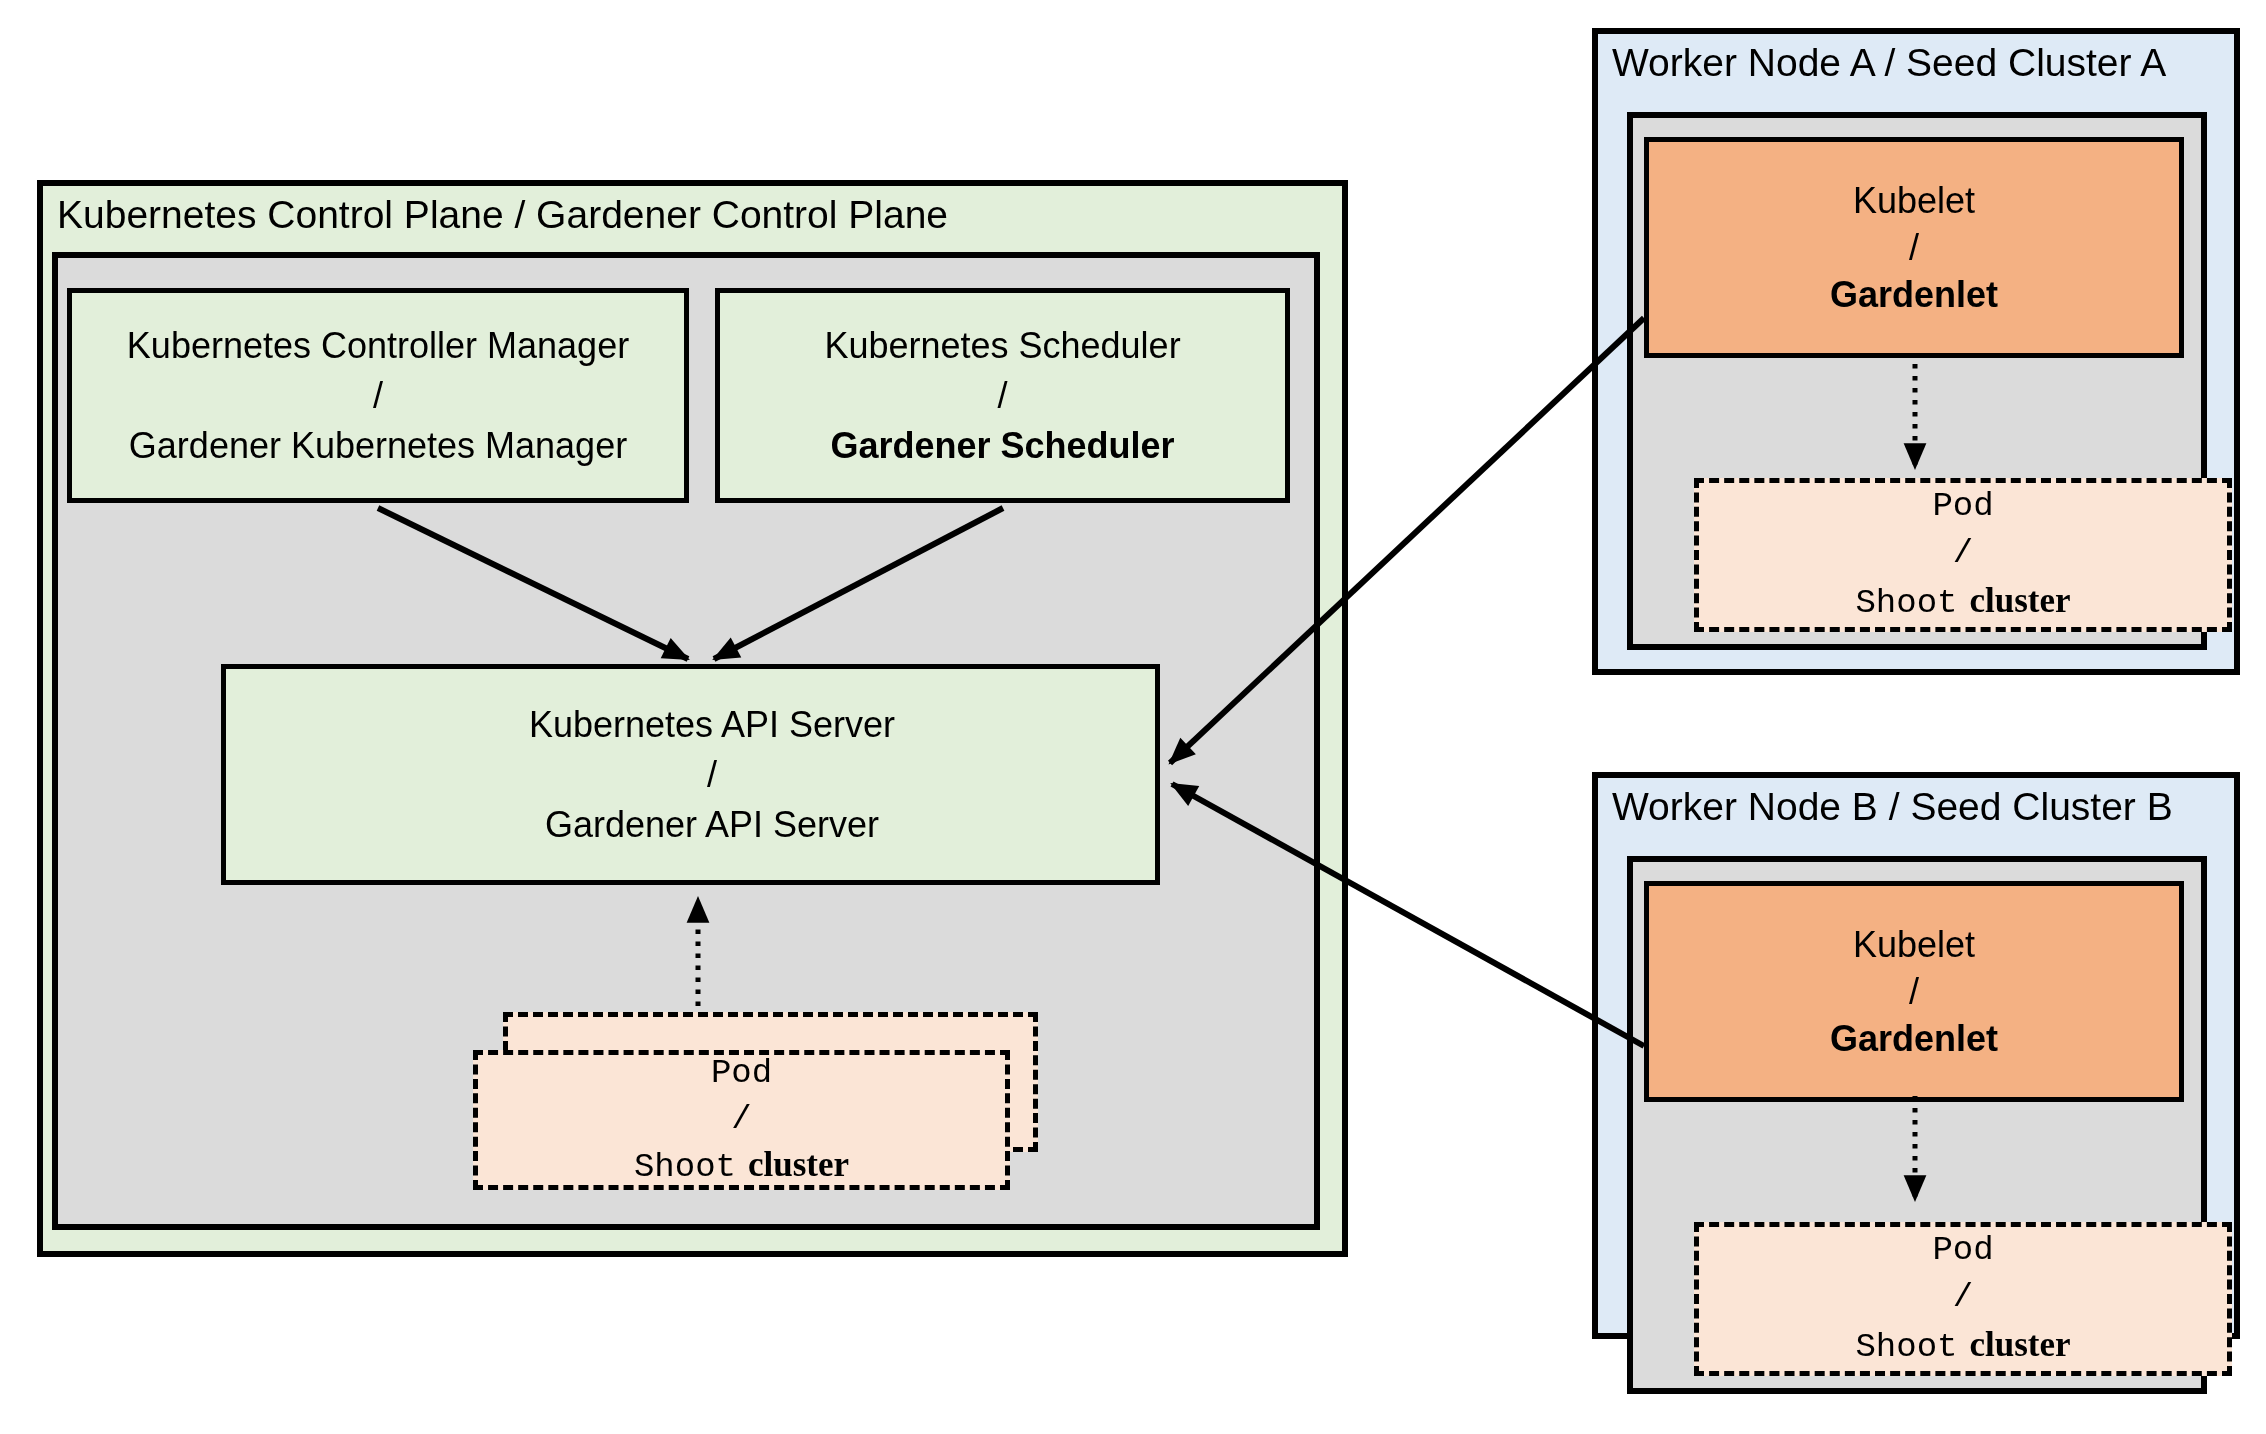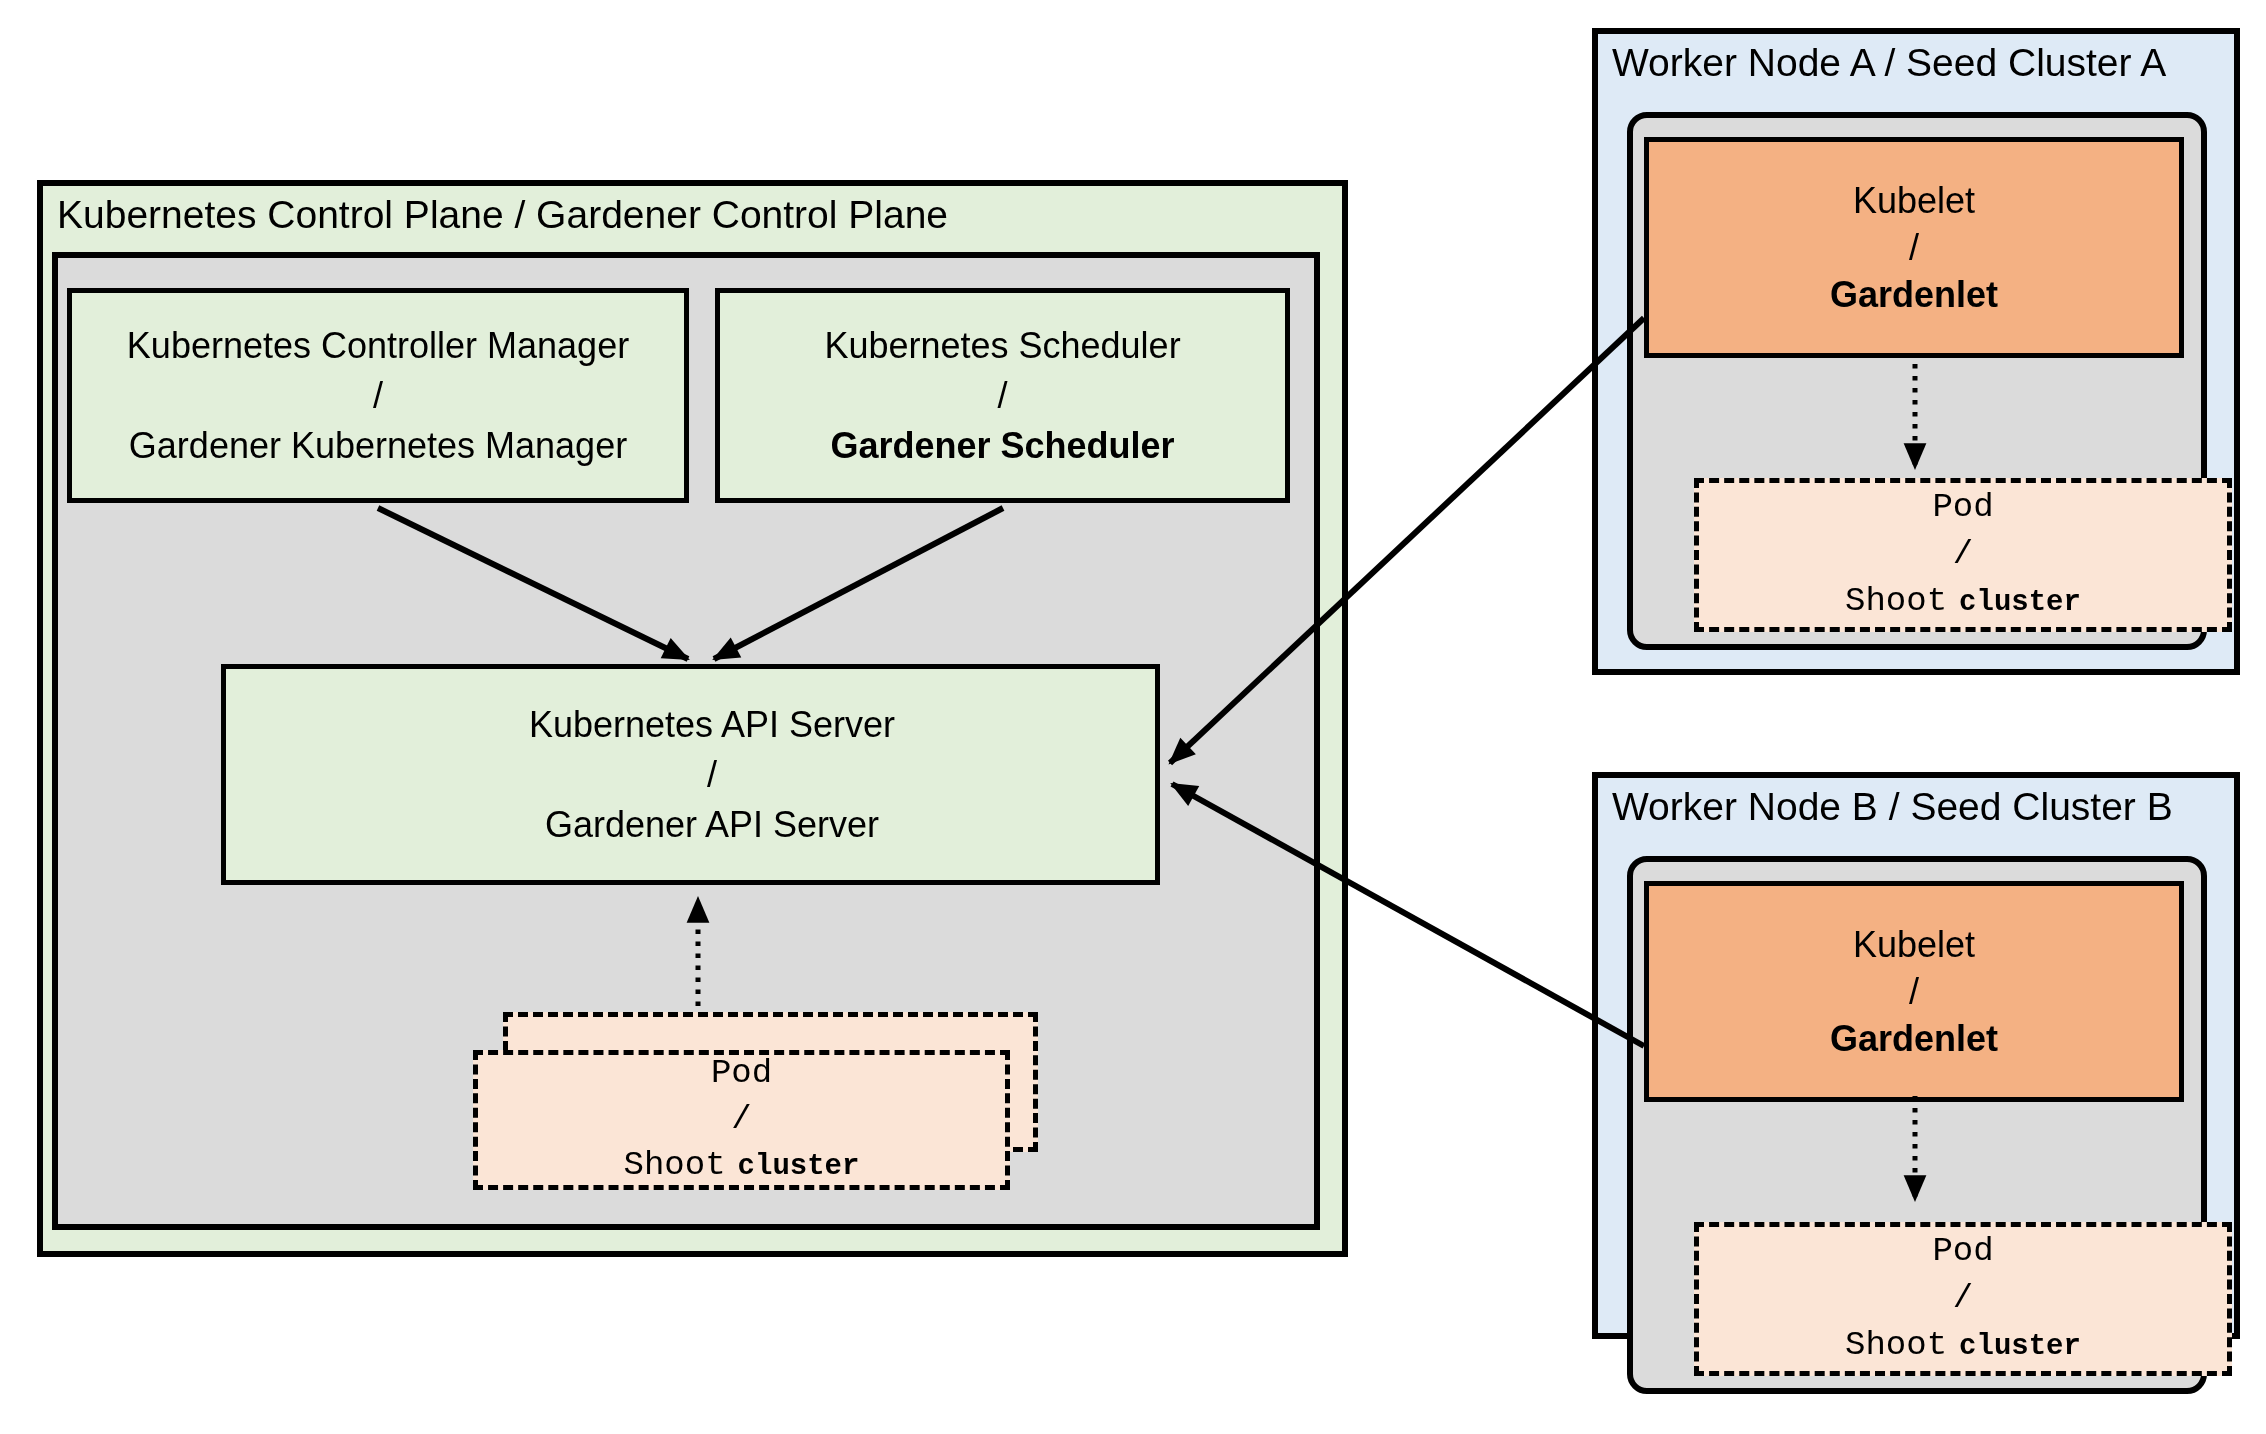--- a/index.html
+++ b/index.html
@@ -26,35 +26,35 @@
   .orange-box .ln{line-height:47px;}
   .pod-box{
     background:var(--peach,#fbe5d6);border:5px dashed #000;
     display:flex;flex-direction:column;justify-content:center;align-items:center;
     text-align:center;position:absolute;
     font-family:"Liberation Mono","DejaVu Sans Mono",monospace;font-size:34px;margin-left:48px;
   }
   .pod-box .ln{line-height:47px;}
   .cp-pod .ln{line-height:46px;}
   .bold{font-weight:700;}
-  .sans{font-family:Liberation Mono, monospace;font-size:29px;}
+  .sans{font-family:Liberation Serif, serif;font-size:35px;}
   .mono{font-family:"Liberation Mono","DejaVu Sans Mono",monospace;}
   .cluster-word{margin-left:12px;}
   
   #control-plane{left:37px;top:180px;width:1311px;height:1077px;background:var(--cp-bg,#e2efda);}
   #cp-inner{left:9px;top:66px;width:1268px;height:978px;}
   #kcm-box{left:9px;top:30px;width:622px;height:215px;}
   #sch-box{left:657px;top:30px;width:575px;height:215px;}
   #api-box{left:163px;top:406px;width:939px;height:221px;padding-left:43px;}
   #cp-pod-back{left:397px;top:754px;width:535px;height:140px;}
   #cp-pod-front{left:367px;top:792px;width:537px;height:140px;}
   .worker{width:648px;background:var(--node-bg,#deeaf6);}
   #worker-a{left:1592px;top:28px;height:647px;}
   #worker-b{left:1592px;top:772px;height:567px;}
-  .worker .inner{left:29px;top:78px;width:580px;height:538px;border-radius:20px;}
+  .worker .inner{left:29px;top:78px;width:580px;height:538px;}
   .kubelet-box{left:11px;top:19px;width:540px;height:221px;}
   .worker-pod{left:13px;top:360px;width:538px;height:154px;}
   
   #arrows{position:absolute;left:0;top:0;z-index:50;pointer-events:none;}
 </style>
 </head>
 <body>
 
 <div class="stage">
 

